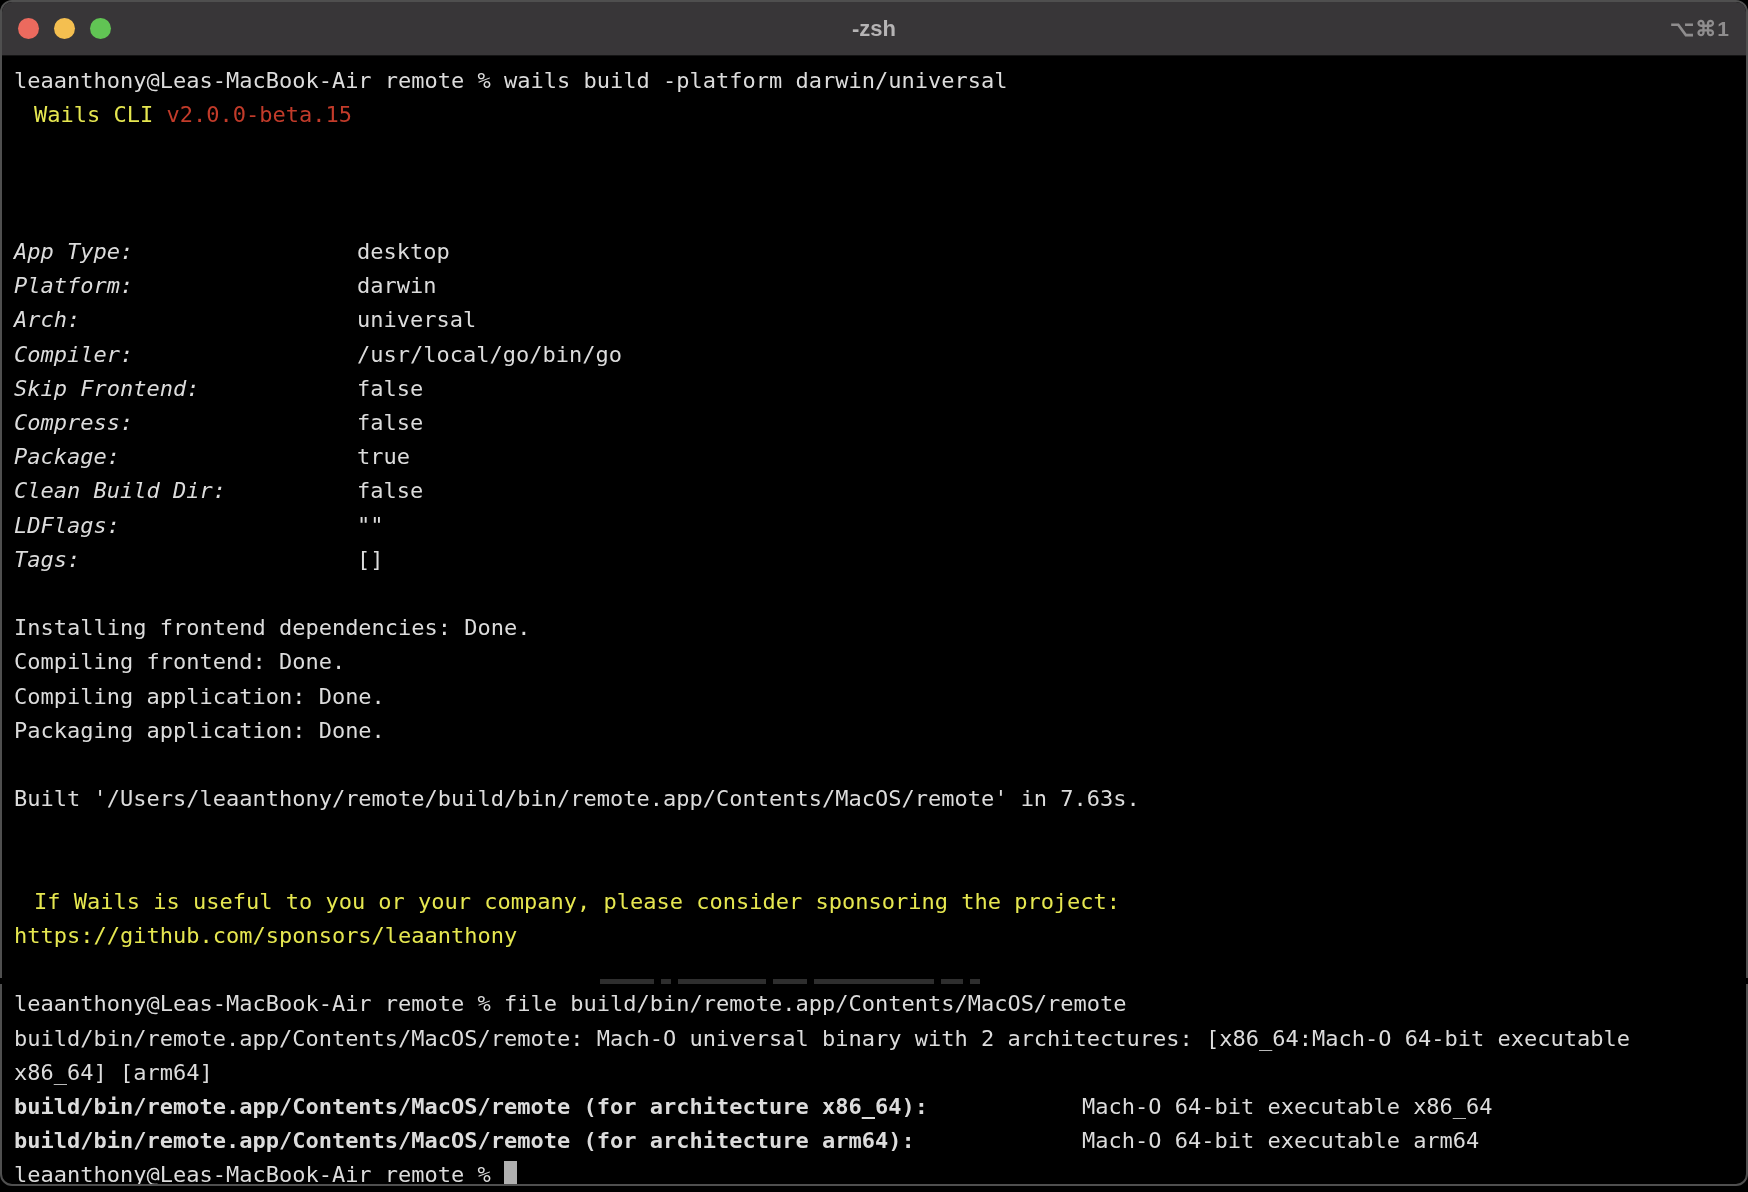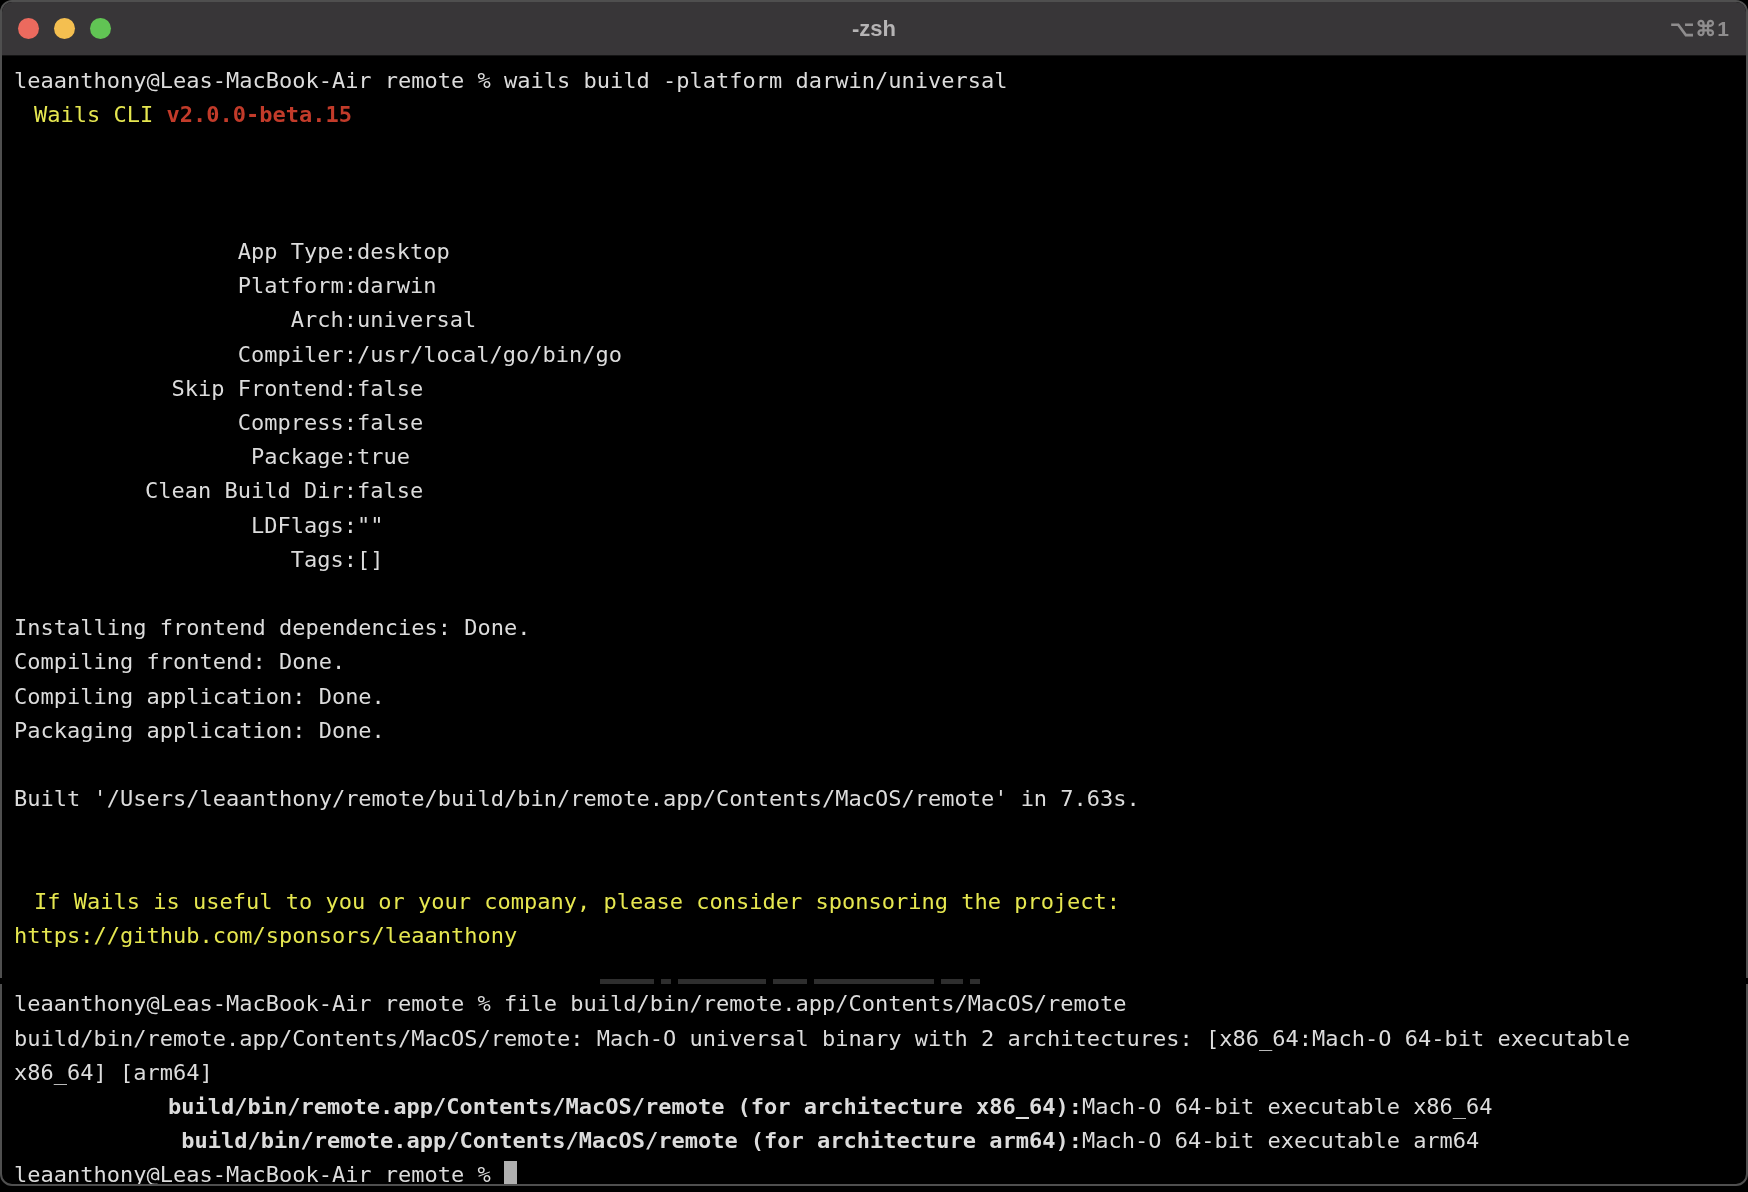--- a/index.html
+++ b/index.html
@@ -50,24 +50,24 @@
 
   .screen {
     padding: 8px 10px 0 12px;
     font-family: "DejaVu Sans Mono", monospace;
     font-size: 22px;
     line-height: 34.2px;
     color: var(--default-text, #dcdcdc);
     white-space: pre;
   }
   .line { min-height: 34.2px; }
-  .seg-default { color: var(--default-text, #dcdcdc); text-align: right; }
+  .seg-default { color: var(--default-text, #dcdcdc); }
   .seg-yellow  { color: var(--yellow, #e6e750); margin-left: 20px; }
-  .seg-red     { color: var(--red, #c23b2a); font-weight: bold; }
-  .config-label { display: inline-block; width: 343px; }
+  .seg-red     { color: var(--red, #c23b2a); }
+  .config-label { display: inline-block; width: 343px; font-style: italic; }
   .arch-left    { display: inline-block; width: 1068px; font-weight: bold; }
   .sponsor-link { color: var(--yellow, #e6e750); text-decoration: none; cursor: pointer; }
 
   .text-cursor {
     display: inline-block;
     width: 13px; height: 26px;
     background: var(--cursor, #b0b0b0);
     vertical-align: -5px;
   }
 

